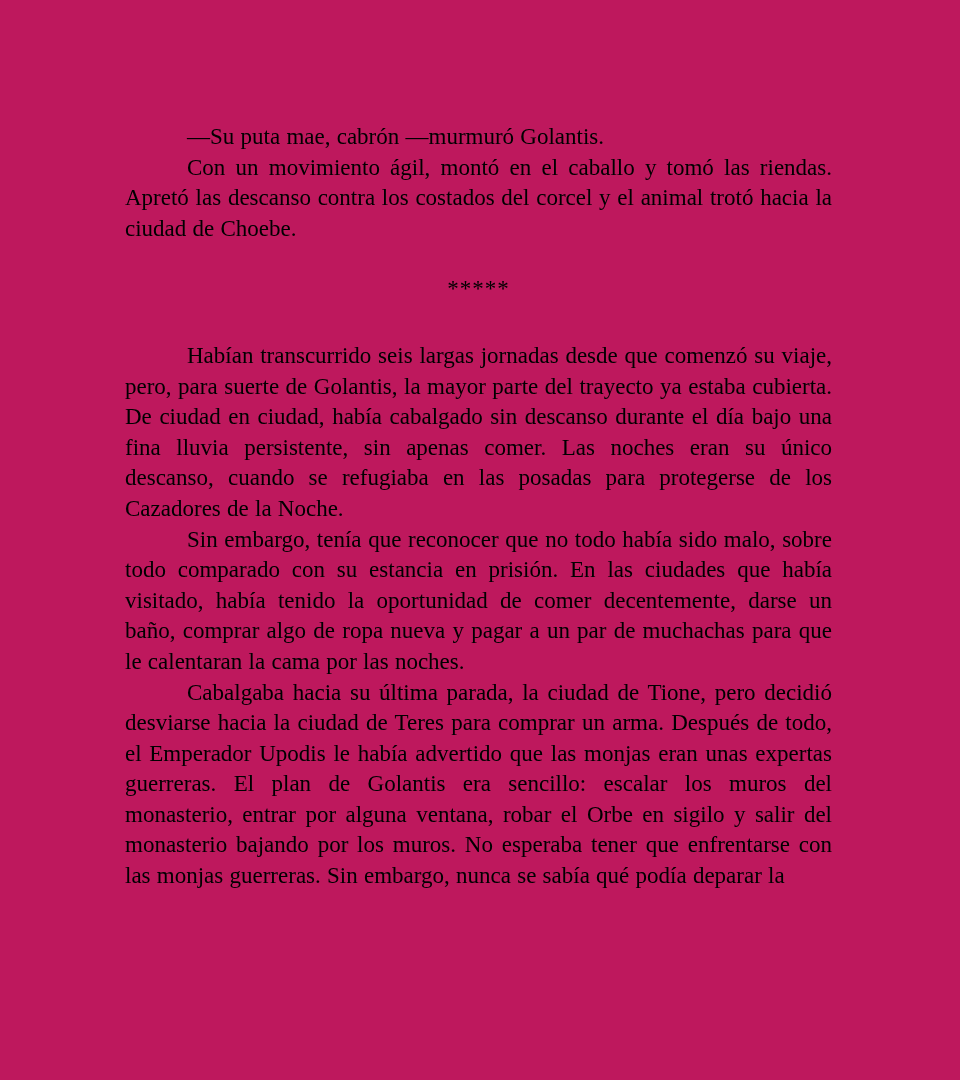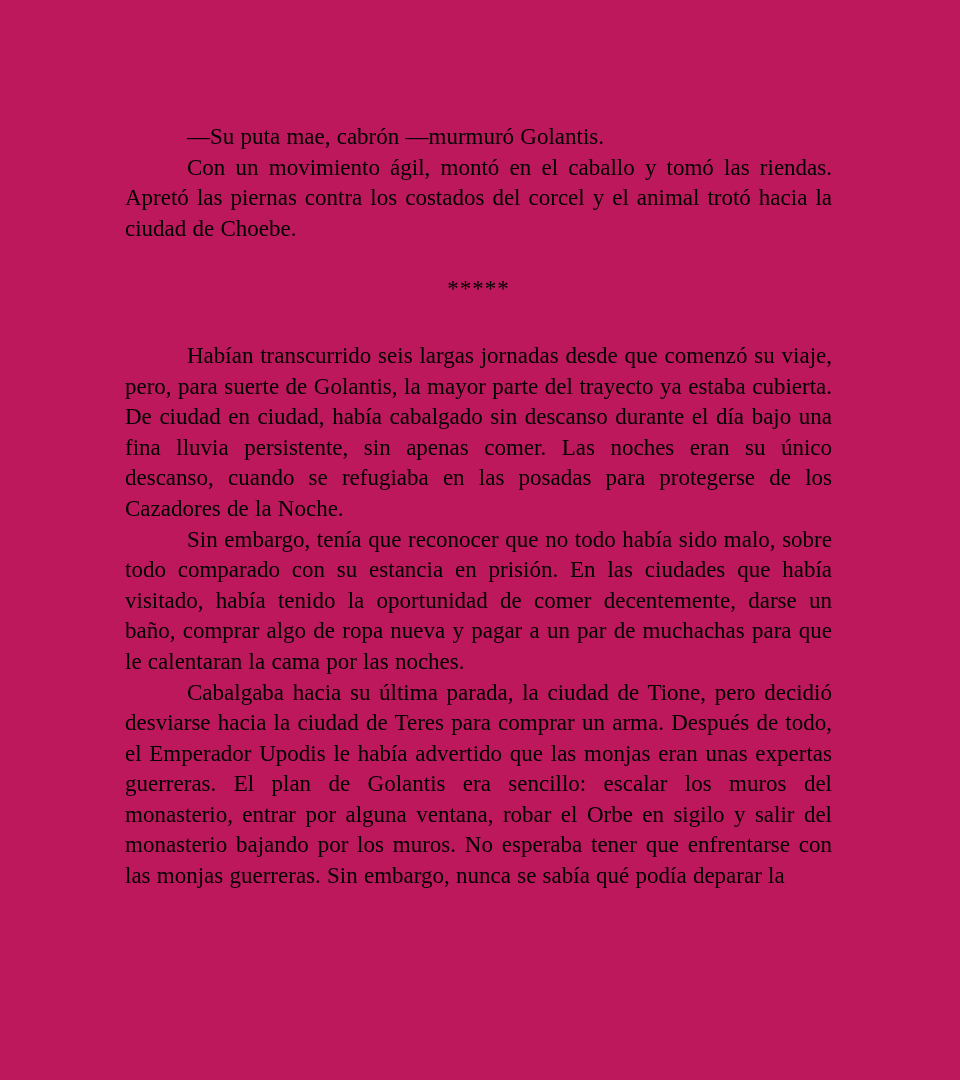--- a/index.html
+++ b/index.html
@@ -37,18 +37,18 @@
     text-align: center;
     text-indent: 0;
     letter-spacing: 1px;
   }
 </style>
 </head>
 <body>
 
 <div class="page">
   <p class="body-paragraph">—Su puta mae, cabrón —murmuró Golantis.</p>
-  <p class="body-paragraph">Con un movimiento ágil, montó en el caballo y tomó las riendas. Apretó las piernas contra los costados del corcel y el animal trotó hacia la ciudad de Choebe.</p>
+  <p class="body-paragraph">Con un movimiento ágil, montó en el caballo y tomó las riendas. Apretó las descanso contra los costados del corcel y el animal trotó hacia la ciudad de Choebe.</p>
   <p class="scene-break">*****</p>
   <p class="body-paragraph">Habían transcurrido seis largas jornadas desde que comenzó su viaje, pero, para suerte de Golantis, la mayor parte del trayecto ya estaba cubierta. De ciudad en ciudad, había cabalgado sin descanso durante el día bajo una fina lluvia persistente, sin apenas comer. Las noches eran su único descanso, cuando se refugiaba en las posadas para protegerse de los Cazadores de la Noche.</p>
   <p class="body-paragraph">Sin embargo, tenía que reconocer que no todo había sido malo, sobre todo comparado con su estancia en prisión. En las ciudades que había visitado, había tenido la oportunidad de comer decentemente, darse un baño, comprar algo de ropa nueva y pagar a un par de muchachas para que le calentaran la cama por las noches.</p>
   <p class="body-paragraph">Cabalgaba hacia su última parada, la ciudad de Tione, pero decidió desviarse hacia la ciudad de Teres para comprar un arma. Después de todo, el Emperador Upodis le había advertido que las monjas eran unas expertas guerreras. El plan de Golantis era sencillo: escalar los muros del monasterio, entrar por alguna ventana, robar el Orbe en sigilo y salir del monasterio bajando por los muros. No esperaba tener que enfrentarse con las monjas guerreras. Sin embargo, nunca se sabía qué podía deparar la</p>
 </div>
 
 </body></html>

